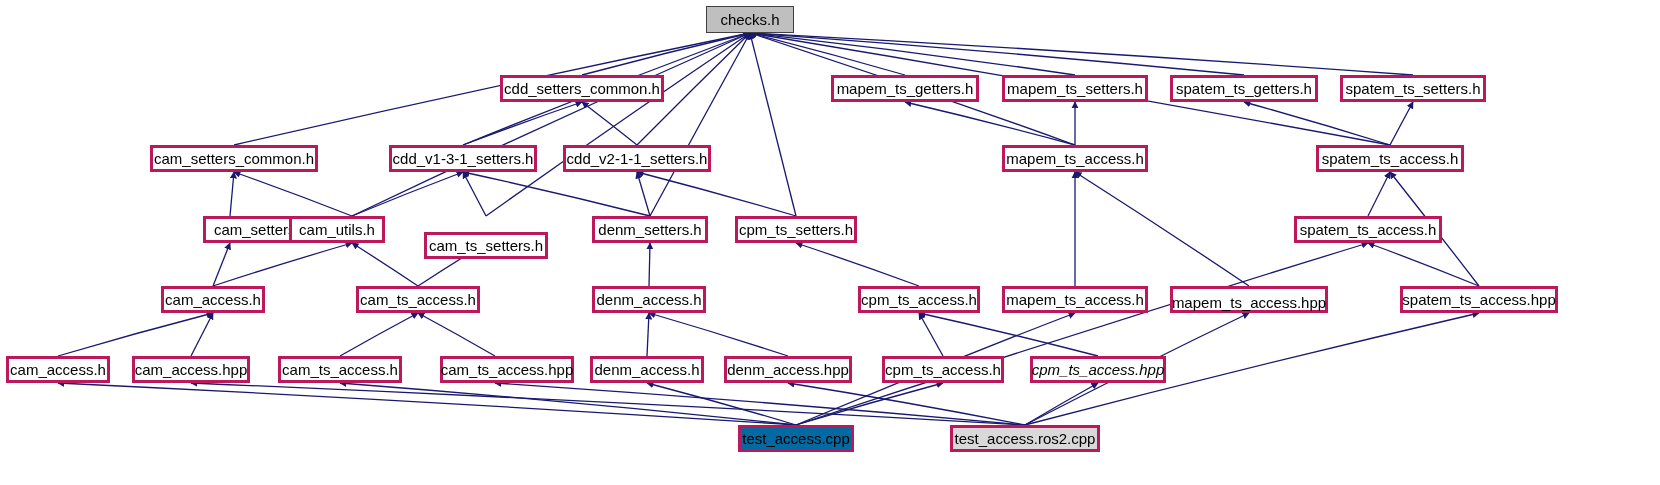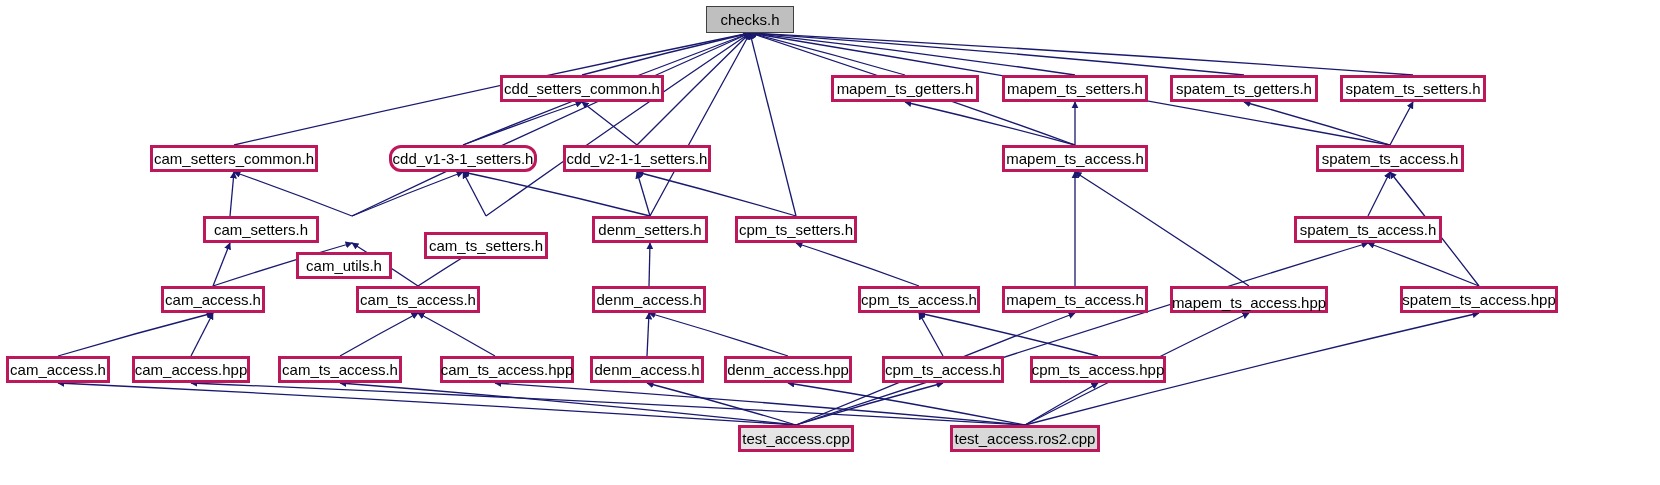--- a/index.html
+++ b/index.html
@@ -133,36 +133,36 @@
       </div>
       <div class="node" style="left: 1170px; top: 75px; width: 148px;">
         <span>spatem_ts_getters.h</span>
       </div>
       <div class="node" style="left: 1340px; top: 75px; width: 146px;">
         <span>spatem_ts_setters.h</span>
       </div>
       <div class="node" style="left: 150px; top: 145px; width: 168px;">
         <span>cam_setters_common.h</span>
       </div>
-      <div class="node" style="left: 389px; top: 145px; width: 148px; border-radius: 12px;">
+      <div class="node" style="left: 389px; top: 145px; width: 148px;">
         <span>cdd_v1-3-1_setters.h</span>
       </div>
       <div class="node" style="left: 563px; top: 145px; width: 148px;">
         <span>cdd_v2-1-1_setters.h</span>
       </div>
       <div class="node" style="left: 1002px; top: 145px; width: 146px;">
         <span>mapem_ts_access.h</span>
       </div>
       <div class="node" style="left: 1316px; top: 145px; width: 148px;">
         <span>spatem_ts_access.h</span>
       </div>
       <div class="node" style="left: 172px; top: 216px; width: 116px; margin-left: 31px;">
         <span>cam_setters.h</span>
       </div>
-      <div class="node" style="left: 296px; top: 216px; width: 96px; margin-top: 36px;">
+      <div class="node" style="left: 289px; top: 216px; width: 96px;">
         <span>cam_utils.h</span>
       </div>
       <div class="node" style="left: 424px; top: 232px; width: 124px;">
         <span>cam_ts_setters.h</span>
       </div>
       <div class="node" style="left: 592px; top: 216px; width: 116px;">
         <span>denm_setters.h</span>
       </div>
       <div class="node" style="left: 735px; top: 216px; width: 122px;">
         <span>cpm_ts_setters.h</span>
@@ -205,23 +205,23 @@
       </div>
       <div class="node" style="left: 590px; top: 356px; width: 114px;">
         <span>denm_access.h</span>
       </div>
       <div class="node" style="left: 724px; top: 356px; width: 128px;">
         <span>denm_access.hpp</span>
       </div>
       <div class="node" style="left: 882px; top: 356px; width: 122px;">
         <span>cpm_ts_access.h</span>
       </div>
-      <div class="node" style="left: 1030px; top: 356px; width: 136px;">
+      <div class="node" style="left: 1030px; top: 356px; width: 136px; font-style: italic;">
         <span>cpm_ts_access.hpp</span>
       </div>
-      <div class="node" style="left: 738px; top: 425px; width: 116px; background: #e5e5e5;">
+      <div class="node" style="left: 738px; top: 425px; width: 116px; background: #0369a1;">
         <span>test_access.cpp</span>
       </div>
       <div class="node" style="left: 950px; top: 425px; width: 150px; background: rgb(217, 217, 217);">
         <span>test_access.ros2.cpp</span>
       </div>
     </div>
 </div>
 
 </body></html>

